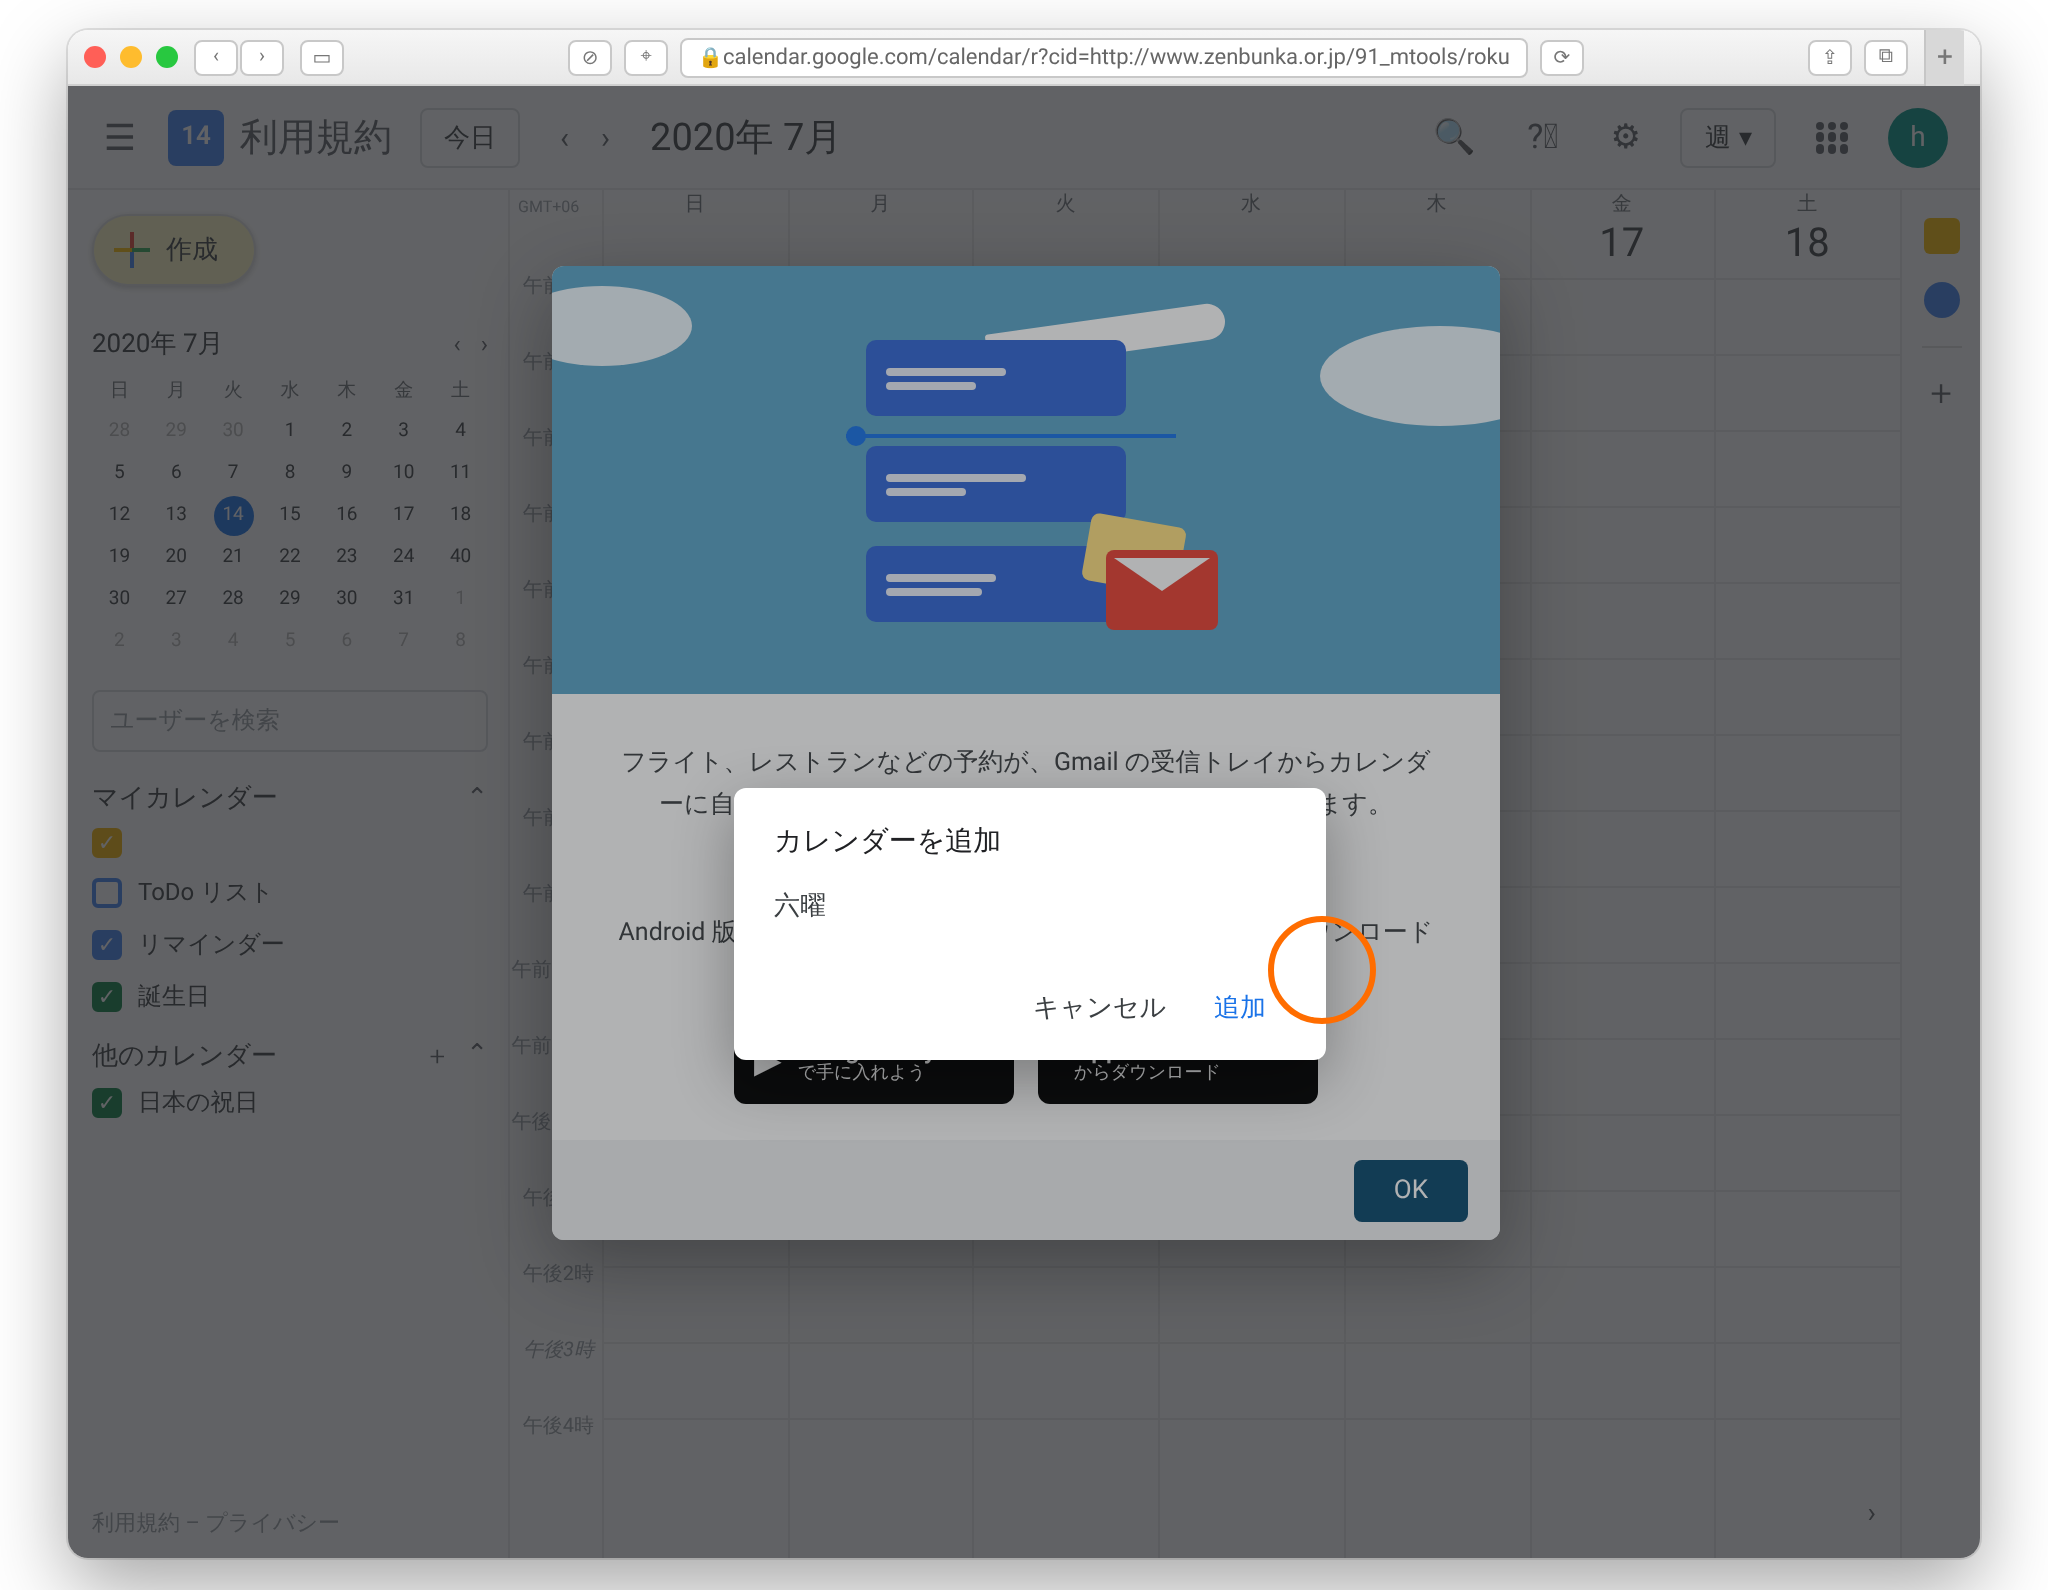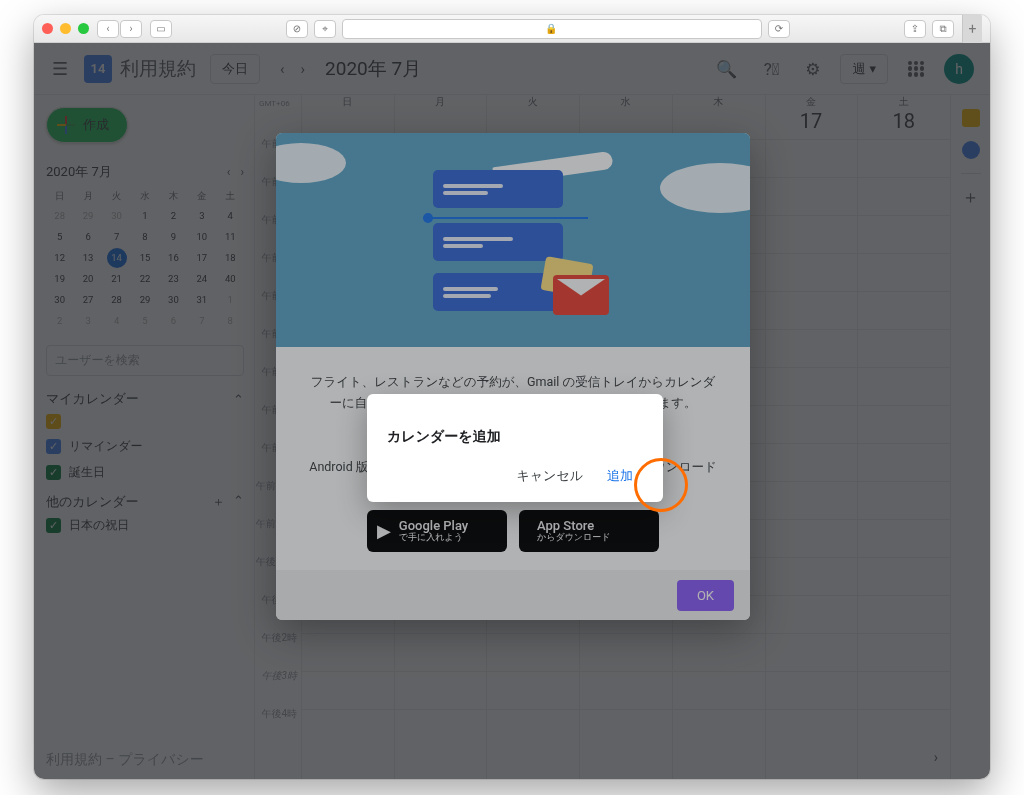--- a/index.html
+++ b/index.html
@@ -32,41 +32,41 @@
   .month-big{font-size:19px;color:#3c4043;}
   .spacer{flex:1;}
   .hicon{font-size:17px;color:#5f6368;padding:0 6px;}
   .view-sel{border:1px solid #dadce0;border-radius:4px;padding:5px 11px;font-size:13px;color:#3c4043;display:flex;gap:4px;align-items:center;}
   .apps-grid{width:16px;height:16px;display:grid;grid-template-columns:repeat(3,1fr);gap:1.5px;}
   .apps-grid span{background:#5f6368;border-radius:50%;}
   .avatar{width:30px;height:30px;border-radius:50%;background:#009688;color:#fff;display:flex;align-items:center;justify-content:center;font-size:14px;}
 
   .body{display:flex;height:684px;}
   .sidebar{width:220px;padding:12px 10px 0 12px;font-size:12.5px;color:#3c4043;}
-  .create{display:inline-flex;align-items:center;gap:8px;background:#22c55e;border:1px solid #e0e0e0;border-radius:22px;padding:8px 18px 8px 10px;box-shadow:0 1px 3px rgba(0,0,0,.2);font-size:13px;margin-bottom:20px;}
+  .create{display:inline-flex;align-items:center;gap:8px;background:#fef9c3;border:1px solid #e0e0e0;border-radius:22px;padding:8px 18px 8px 10px;box-shadow:0 1px 3px rgba(0,0,0,.2);font-size:13px;margin-bottom:20px;}
   .plus4{width:18px;height:18px;position:relative;}
   .plus4::before,.plus4::after{content:"";position:absolute;}
   .plus4::before{left:8px;top:0;width:2px;height:18px;background:linear-gradient(#ea4335 50%,#4285f4 50%);}
   .plus4::after{top:8px;left:0;height:2px;width:18px;background:linear-gradient(90deg,#fbbc04 50%,#34a853 50%);}
 
   .mini-head{display:flex;justify-content:space-between;align-items:center;font-size:13px;color:#3c4043;margin-bottom:6px;}
   .mini-nav{color:#5f6368;display:flex;gap:10px;font-size:12px;}
   .mini{display:grid;grid-template-columns:repeat(7,1fr);gap:1px;font-size:9.5px;text-align:center;color:#70757a;}
   .mini .wd{color:#70757a;height:18px;line-height:18px;}
   .mini .d{height:20px;line-height:20px;color:#3c4043;border-radius:50%;}
   .mini .d.out{color:#b6b6b6;}
   .mini .d.today{background:#1a73e8;color:#fff;width:20px;margin:0 auto;}
 
   .search{margin:14px 0;border:1px solid #dadce0;border-radius:4px;padding:6px 8px;color:#9aa0a6;font-size:12px;}
   .sec-h{display:flex;justify-content:space-between;align-items:center;font-size:13px;color:#3c4043;margin:12px 0 6px;}
   .sec-h .ops{color:#5f6368;font-size:13px;display:flex;gap:8px;}
   .clist{display:flex;flex-direction:column;gap:9px;}
   .crow{display:flex;align-items:center;gap:8px;font-size:12px;color:#3c4043;}
   .cb{width:15px;height:15px;border-radius:3px;display:flex;align-items:center;justify-content:center;color:#fff;font-size:11px;}
-  .footer-links{position:absolute;bottom:10px;left:12px;font-size:14px;color:#9aa0a6;}
+  .footer-links{position:absolute;bottom:10px;left:12px;font-size:11px;color:#9aa0a6;}
 
   .main{flex:1;position:relative;border-left:1px solid #ececec;}
   .rpanel{width:40px;border-left:1px solid #ececec;display:flex;flex-direction:column;align-items:center;gap:14px;padding-top:14px;}
   .ricon{width:18px;height:18px;border-radius:3px;}
   .ricon.keep{background:#fbbc04;}
   .ricon.tasks{background:#4285f4;border-radius:50%;}
   .ricon.plus{color:#5f6368;font-size:18px;line-height:1;}
 
   .timecol{position:absolute;left:0;top:0;width:46px;}
   .time-h{height:60px;font-size:10px;color:#9aa0a6;text-align:right;padding-right:4px;line-height:1;}
@@ -100,26 +100,26 @@
   .cl1{width:90px;height:40px;left:-20px;top:10px;}
   .cl2{width:120px;height:50px;right:-30px;top:30px;}
 
   .outer-body{padding:24px 30px 18px;font-size:12.5px;color:#3c4043;text-align:center;line-height:1.7;}
   .ob-h{font-size:13px;font-weight:600;margin:14px 0 6px;}
   .stores{display:flex;gap:12px;justify-content:center;margin-top:12px;}
   .store{background:#000;color:#fff;border-radius:6px;width:140px;height:42px;display:flex;align-items:center;gap:8px;padding:0 10px;font-size:9px;line-height:1.1;text-align:left;}
   .store .sicon{font-size:18px;}
   .store .big{font-size:13px;font-weight:500;}
   .outer-footer{background:#f1f3f4;height:50px;display:flex;align-items:center;justify-content:flex-end;padding:0 16px;}
-  .ok-btn{background:#8b5cf6;color:#fff;border:none;border-radius:4px;padding:8px 20px;font-size:13px;}
+  .ok-btn{background:#0c4a6e;color:#fff;border:none;border-radius:4px;padding:8px 20px;font-size:13px;}
 
   
   .scrim2{position:absolute;inset:0;background:rgba(32,33,36,.35);}
   .dialog{position:absolute;left:333px;top:351px;width:296px;background:#fff;border-radius:6px;box-shadow:0 10px 30px rgba(0,0,0,.3);padding:18px 20px 10px;}
-  .dialog h3{font-size:14px;font-weight:700;color:#202124;margin-bottom:14px;margin-top:16px;}
+  .dialog h3{font-size:14px;font-weight:400;color:#202124;margin-bottom:14px;}
   .dialog .name{font-size:13px;color:#3c4043;margin-bottom:26px;}
   .dialog .acts{display:flex;justify-content:flex-end;gap:4px;}
   .dialog .acts button{background:none;border:none;font-size:13px;padding:7px 10px;border-radius:4px;cursor:pointer;}
   .btn-cancel{color:#3c4043;}
   .btn-add{color:#1a73e8;font-weight:500;}
 
   .hl{position:absolute;left:600px;top:415px;width:54px;height:54px;border:3px solid #ff6d00;border-radius:50%;pointer-events:none;}
 </style>
 </head>
 <body>
@@ -134,20 +134,21 @@
     <div class="tb-group">
       <div class="tb-btn">‹</div>
       <div class="tb-btn">›</div>
     </div>
     <div class="tb-btn">▭</div>
     <div class="addr">
       <div class="tb-btn">⊘</div>
       <div class="tb-btn">⌖</div>
       <div class="addr-box">
         <span class="lock">🔒</span>
+        <span>calendar.google.com/calendar/r?cid=http://www.zenbunka.or.jp/91_mtools/roku</span>
       </div>
       <div class="tb-btn">⟳</div>
     </div>
     <div class="tb-right">
       <div class="tb-btn">⇪</div>
       <div class="tb-btn">⧉</div>
     </div>
     <div class="plus-tab">+</div>
   </div>
 
@@ -258,20 +259,24 @@
           <div class="ops">
               <span>⌃</span>
             </div>
         </div>
         <div class="clist" id="mycals">
             <div class="crow">
               <div class="cb" style="background: rgb(244, 180, 0); border: 2px solid rgb(244, 180, 0);">✓</div>
               <span></span>
             </div>
             <div class="crow">
+              <div class="cb" style="background: rgb(255, 255, 255); border: 2px solid rgb(66, 133, 244);"></div>
+              <span>ToDo リスト</span>
+            </div>
+            <div class="crow">
               <div class="cb" style="background: rgb(66, 133, 244); border: 2px solid rgb(66, 133, 244);">✓</div>
               <span>リマインダー</span>
             </div>
             <div class="crow">
               <div class="cb" style="background: rgb(11, 128, 67); border: 2px solid rgb(11, 128, 67);">✓</div>
               <span>誕生日</span>
             </div>
           </div>
         <div class="sec-h">
           <span>他のカレンダー</span>
@@ -410,20 +415,21 @@
         </div>
       </div>
       <div class="outer-footer">
         <button class="ok-btn">OK</button>
       </div>
     </div>
 
     <div class="scrim2"></div>
     <div class="dialog">
       <h3>カレンダーを追加</h3>
+      <div class="name">六曜</div>
       <div class="acts">
         <button class="btn-cancel">キャンセル</button>
         <button class="btn-add">追加</button>
       </div>
     </div>
     <div class="hl"></div>
   </div>
 </div>
 
 </body></html>

